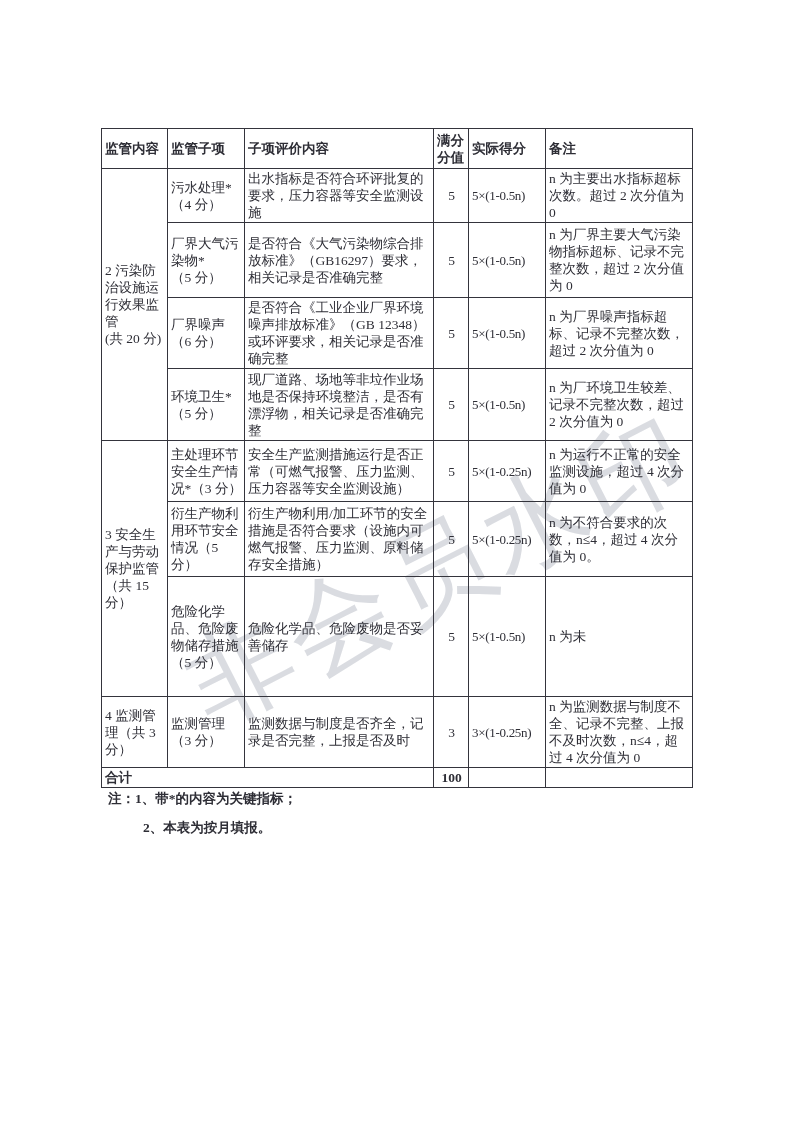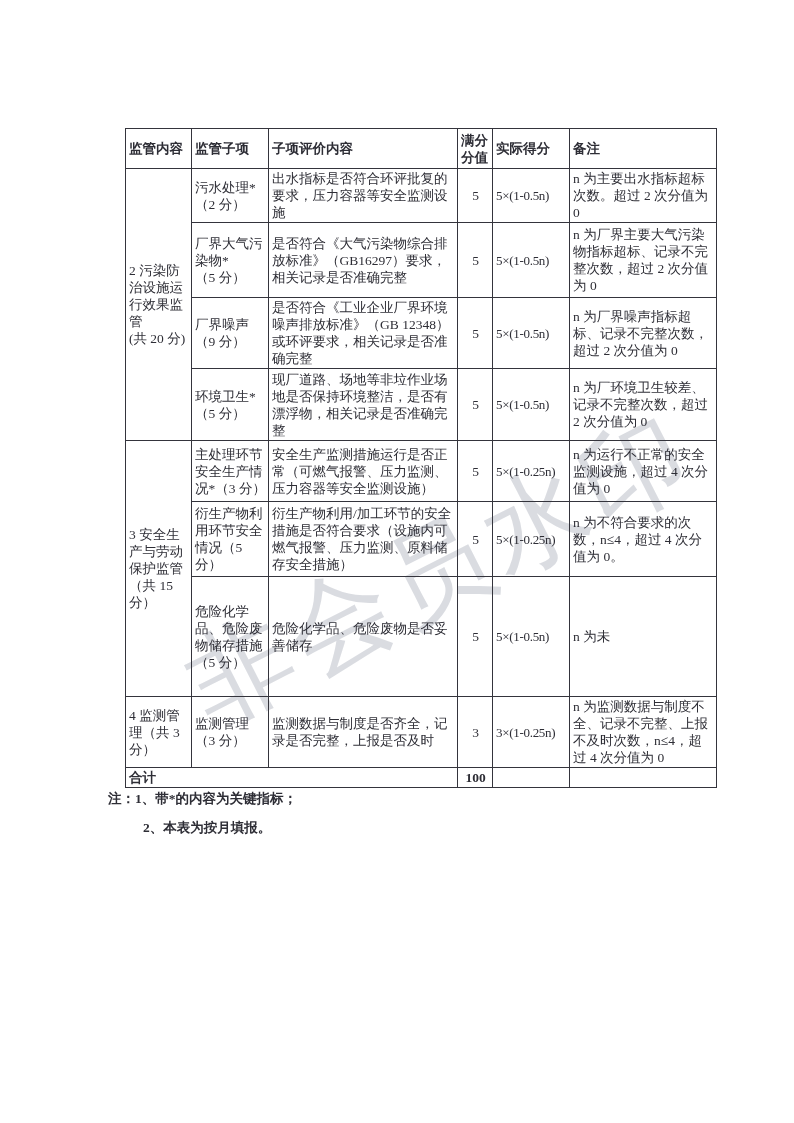--- a/index.html
+++ b/index.html
@@ -17,21 +17,21 @@
   }
   .title {
     position:absolute; top:94px; left:0; width:100%; text-align:center;
     font-size:15.5px; font-weight:bold; z-index:1; letter-spacing:0.5px;
   }
   table.score {
     position:absolute; left:101px; top:128px; width:591px; z-index:1;
     border-collapse:collapse; table-layout:fixed; background:transparent;
     font-size:13.5px; line-height:17px;
   }
-  table.score { border:1.5px solid #34343c;margin-left:24px; }
+  table.score { border:1.5px solid #34343c; }
   table.score th, table.score td {
     border:1px solid #34343c; vertical-align:middle;
     padding:1px 2px 1px 3px; overflow:hidden;
   }
   table.score th { font-weight:bold; text-align:left; }
   .pre { white-space:pre-line; }
   .c-center { text-align:center; padding:1px 1px; }
   .c-formula { font-size:13px; letter-spacing:-0.3px; white-space:nowrap; padding:1px 0 1px 2px; }
   .total-row td { font-weight:bold; }
   .note-line { position:absolute; z-index:1; font-size:13.5px;font-weight:bold; }
@@ -66,38 +66,38 @@
       <th>备注</th>
     </tr>
 
     <tr style="height:54px">
       <td class="pre" rowspan="4">2 污染防
 治设施运
 行效果监
 管
 (共 20 分)</td>
       <td class="pre">污水处理*
-（2 分）</td>
+（4 分）</td>
       <td>出水指标是否符合环评批复的要求，压力容器等安全监测设施</td>
       <td class="c-center">5</td>
       <td class="c-formula">5×(1-0.5n)</td>
       <td>n 为主要出水指标超标次数。超过 2 次分值为 0</td>
     </tr>
     <tr style="height:75px">
       <td class="pre">厂界大气污
 染物*
 （5 分）</td>
       <td>是否符合《大气污染物综合排放标准》（GB16297）要求，相关记录是否准确完整</td>
       <td class="c-center">5</td>
       <td class="c-formula">5×(1-0.5n)</td>
       <td>n 为厂界主要大气污染物指标超标、记录不完整次数，超过 2 次分值为 0</td>
     </tr>
     <tr style="height:70px">
       <td class="pre">厂界噪声
-（9 分）</td>
+（6 分）</td>
       <td>是否符合《工业企业厂界环境噪声排放标准》（GB 12348）或环评要求，相关记录是否准确完整</td>
       <td class="c-center">5</td>
       <td class="c-formula">5×(1-0.5n)</td>
       <td>n 为厂界噪声指标超标、记录不完整次数，超过 2 次分值为 0</td>
     </tr>
     <tr style="height:72px">
       <td class="pre">环境卫生*
 （5 分）</td>
       <td>现厂道路、场地等非垃作业场地是否保持环境整洁，是否有漂浮物，相关记录是否准确完整</td>
       <td class="c-center">5</td>

